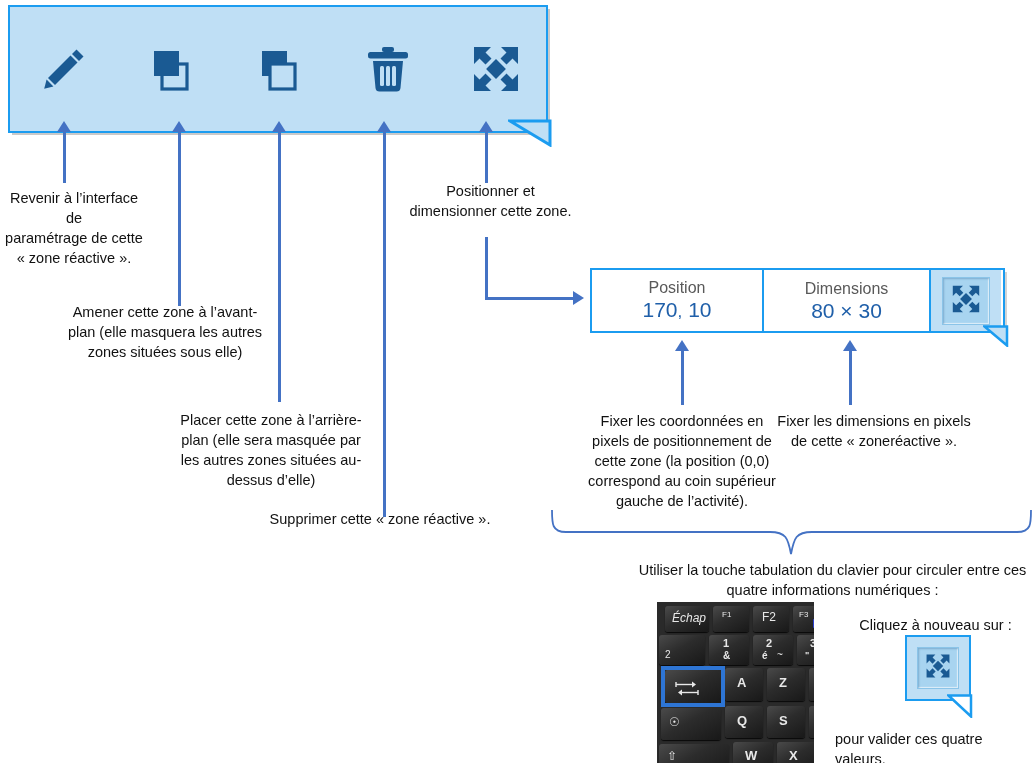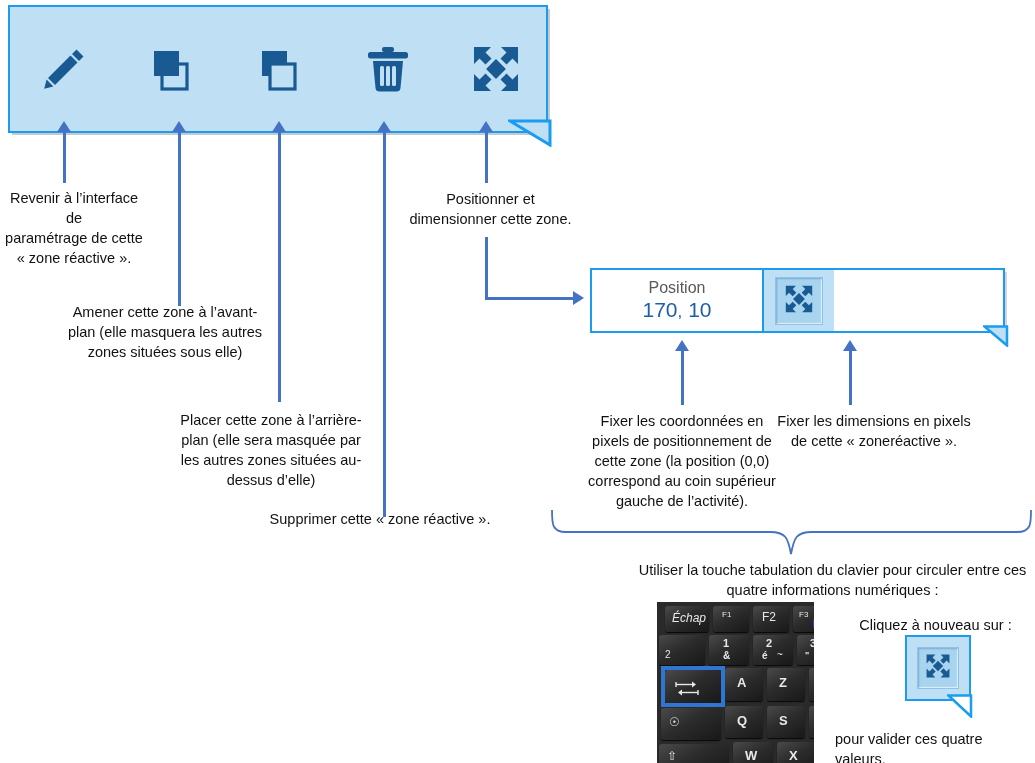--- a/index.html
+++ b/index.html
@@ -213,30 +213,36 @@
 plan (elle masquera les autres
 zones situées sous elle)</div>
 
 <div class="abs caption" style="left:172px;top:410px;width:198px;">Placer cette zone à l’arrière-
 plan (elle sera masquée par
 les autres zones situées au-
 dessus d’elle)</div>
 
 <div class="abs caption" style="left:260px;top:509px;width:240px;">Supprimer cette « zone réactive ».</div>
 
-<div class="abs caption" style="left:398px;top:189px;width:185px;">Positionner et
+<div class="abs caption" style="left:398px;top:181px;width:185px;">Positionner et
 dimensionner cette zone.</div>
 
 <div class="abs" id="pos-panel-shadow"></div>
 
 <div class="abs" id="pos-panel">
   <div class="pp-cell" id="pp-position">
     <div class="pp-label">Position</div>
     <div class="pp-value">
       <span>170</span><span class="sep">,</span> <span>10</span>
+    </div>
+  </div>
+  <div class="pp-cell" id="pp-dimensions">
+    <div class="pp-label">Dimensions</div>
+    <div class="pp-value">
+      <span>80</span> <span>×</span> <span>30</span>
     </div>
   </div>
   <div id="pp-button">
     <div id="pp-inner-box">
       <span>
         <svg width="30" height="30" viewBox="0 0 50 50">
           <g fill="#1a5a93">
             <path d="M3 3 H20 L14.5 8.5 L20.5 14.5 L14.5 20.5 L8.5 14.5 L3 20 Z"></path>
             <path d="M47 3 H30 L35.5 8.5 L29.5 14.5 L35.5 20.5 L41.5 14.5 L47 20 Z"></path>
             <path d="M3 47 H20 L14.5 41.5 L20.5 35.5 L14.5 29.5 L8.5 35.5 L3 30 Z"></path>

